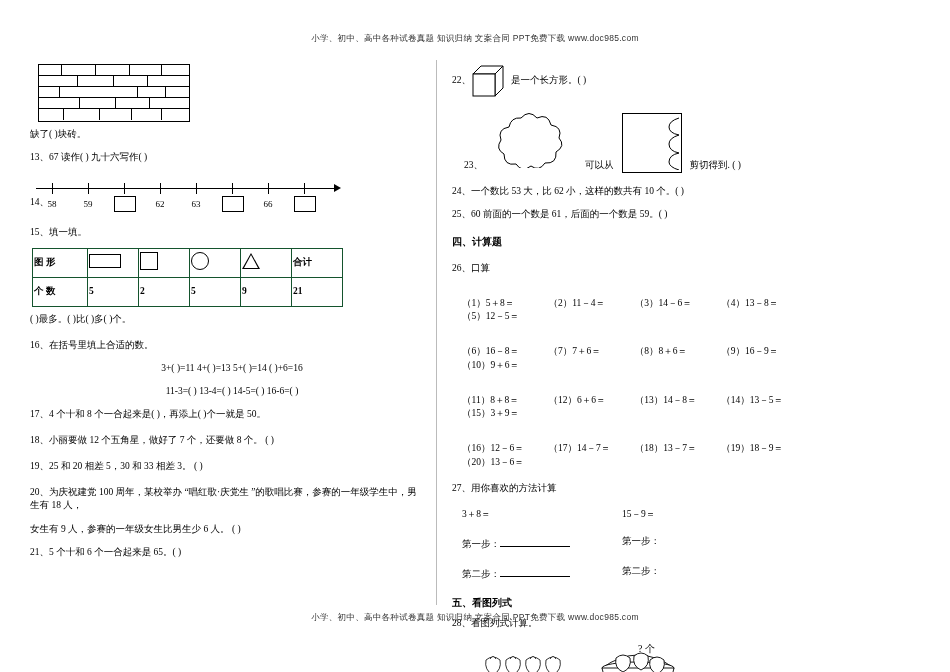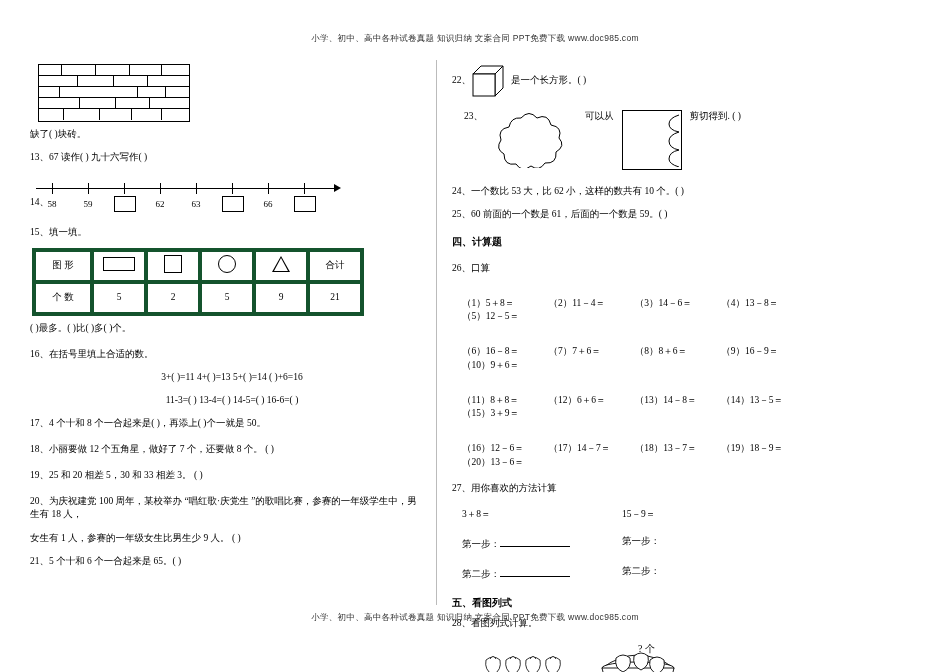--- a/index.html
+++ b/index.html
@@ -40,41 +40,41 @@
   .numline{position:relative;height:40px;margin:2px 0 6px 0;}
   .axis{position:absolute;top:14px;left:6px;width:300px;height:1px;background:#000;}
   .arrow{position:absolute;top:10px;left:304px;width:0;height:0;
     border-left:7px solid #000;border-top:4px solid transparent;border-bottom:4px solid transparent;}
   .tick{position:absolute;top:9px;width:1px;height:11px;background:#000;}
   .nlab{position:absolute;top:24px;font-size:9px;text-align:center;width:22px;}
   .nbox{position:absolute;top:22px;width:20px;height:14px;border:1px solid #000;}
 
   
   table.t{border-collapse:collapse;margin:4px 0 6px 2px;font-size:9.5px;}
-  table.t td{border:4px solid #14532d;height:26px;text-align:center;vertical-align:middle;}
+  table.t td{border:1px solid #14532d;height:26px;vertical-align:middle;font-weight:bold;}
   .cw1{width:52px;}
   .cw{width:48px;}
   .shape-rect{width:30px;height:12px;border:1px solid #000;display:inline-block;}
   .shape-sq{width:16px;height:16px;border:1px solid #000;display:inline-block;}
   .shape-ci{width:16px;height:16px;border:1px solid #000;border-radius:50%;display:inline-block;}
   .shape-tri-in{position:relative;display:inline-block;width:18px;height:16px;}
   .shape-tri-in::before{content:"";position:absolute;left:0;top:0;width:0;height:0;
      border-left:9px solid transparent;border-right:9px solid transparent;border-bottom:16px solid #000;}
   .shape-tri-in::after{content:"";position:absolute;left:2px;top:2.4px;width:0;height:0;
      border-left:7px solid transparent;border-right:7px solid transparent;border-bottom:13px solid #fff;}
 
   
   .calcrow{display:block;margin:21px 0 5px 10px;}
   .calcrow span{display:inline-block;width:84px;}
 
   
   .cube{position:relative;width:34px;height:34px;display:inline-block;vertical-align:middle;margin-right:6px;}
   .cube svg{position:absolute;left:0;top:0;}
 
-  .flowerwrap{display:flex;align-items:flex-start;gap:8px;margin:4px 0 6px 12px;}
+  .flowerwrap{display:flex;align-items:flex-end;gap:8px;margin:4px 0 6px 12px;}
   .boxfig{border:1px solid #000;width:58px;height:58px;position:relative;background:#fff;}
 
   .stepline{display:flex;gap:40px;margin:13px 0 8px 10px;}
   .stepline .it{white-space:nowrap;}
   .ul{display:inline-block;width:70px;border-bottom:1px solid #000;height:11px;}
 
   .basketwrap{position:relative;margin:8px 0 0 26px;width:230px;height:86px;}
   .braceLbl{position:absolute;left:86px;top:70px;font-size:10px;}
   .qmark{position:absolute;left:160px;top:2px;font-size:10px;}
   .brace{position:absolute;left:18px;top:60px;width:196px;height:9px;
@@ -170,21 +170,21 @@
     <div class="q" style="margin-top:12px;">16、在括号里填上合适的数。</div>
     <div class="q indent">3+(    )=11   4+(    )=13   5+(    )=14   (    )+6=16</div>
     <div class="q indent">11-3=(    )   13-4=(    )   14-5=(    )   16-6=(    )</div>
 
     <div class="q" style="margin-top:10px;">17、4 个十和 8 个一合起来是(      )，再添上(      )个一就是 50。</div>
 
 
     <div class="q" style="margin-top:12px;">18、小丽要做 12 个五角星，做好了 7 个，还要做 8 个。       (       )</div>
     <div class="q" style="margin-top:12px;">19、25 和 20 相差 5，30 和 33 相差 3。                  (       )</div>
     <div class="q" style="margin-top:12px;margin-bottom:2px;">20、为庆祝建党 100 周年，某校举办 “唱红歌·庆党生 ”的歌唱比赛，参赛的一年级学生中，男生有 18 人，</div>
-    <div class="q" style="margin-top:10px;">女生有 1 人，参赛的一年级女生比男生少 9 人。  (       )</div>
+    <div class="q" style="margin-top:10px;">女生有 9 人，参赛的一年级女生比男生少 6 人。  (       )</div>
     <div class="q" style="margin-top:4px;">21、5 个十和 6 个一合起来是 65。(       )</div>
   </div>
 
   <div class="col colR">
 
     <div class="q" style="display:flex;align-items:center;">
       <span>22、</span>
       <span class="cube">
         <svg width="34" height="34" viewBox="0 0 34 34">
           <polygon points="2,10 10,2 32,2 24,10" fill="#fff" stroke="#000" stroke-width="1"></polygon>

